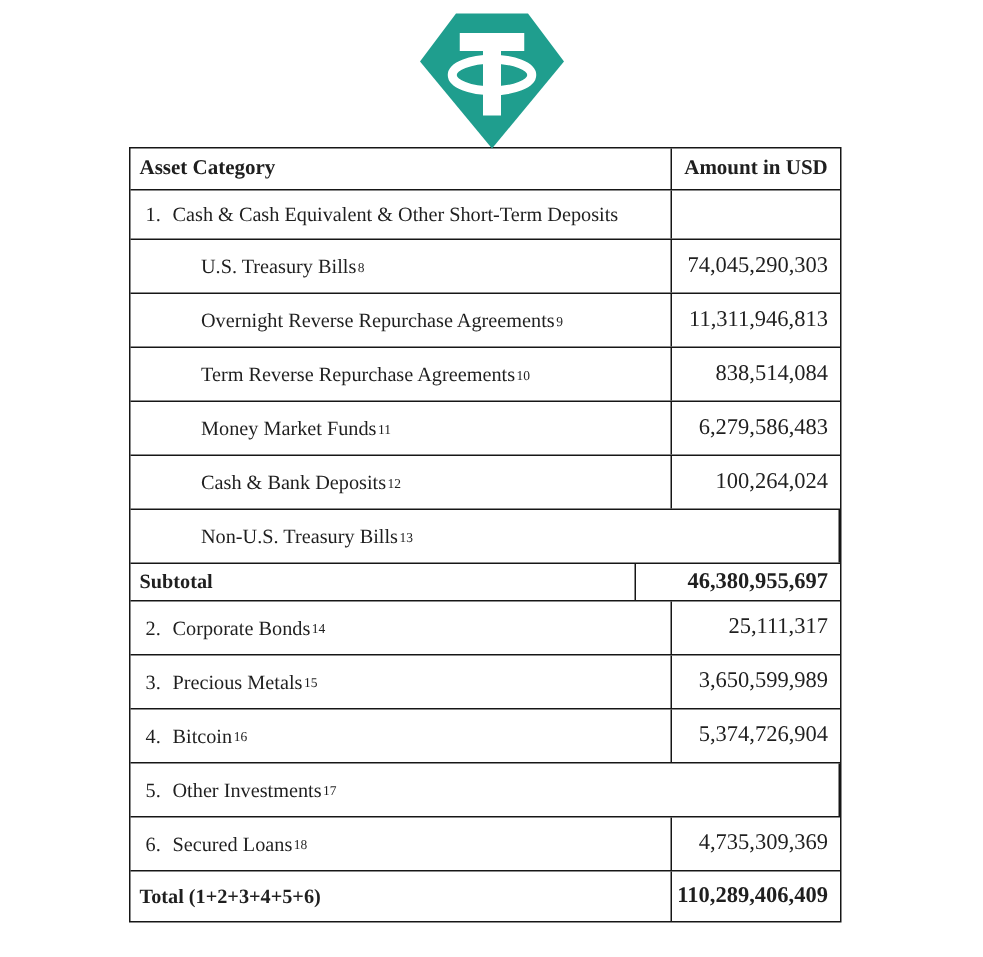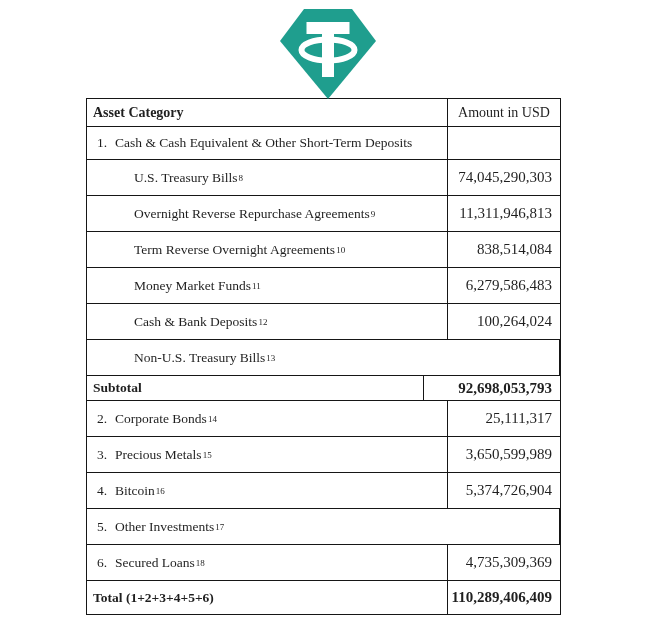--- a/index.html
+++ b/index.html
@@ -18,21 +18,21 @@
     border:1.4px solid #161616; background:#fff; z-index:1;
   }
   .row { display:flex; border-bottom:1.4px solid #161616; }
   .row:last-child { border-bottom:none; }
   .cell { display:flex; align-items:center; }
   .cell-label { flex:1; border-right:1.4px solid #161616; padding-left:6px; font-size:13.5px; }
   .cell-amount { width:112px; justify-content:flex-end; padding-right:8px; font-size:15px; }
 
   .row.header { height:28px; }
   .row.header .cell-label { font-weight:700; font-size:14px; }
-  .row.header .cell-amount { font-weight:400; font-size:14px; justify-content:center; padding-right:0; }
+  .row.header .cell-amount { font-weight:700; font-size:14px; justify-content:center; padding-right:0; }
 
   .row.category { height:36px; }
   .row.category.first { height:33px; }
   .row.sub { height:36px; }
   .row.subtotal { height:25px;gap:24px; }
   .row.total { height:33px; }
 
   .row.subtotal .cell-label, .row.subtotal .cell-amount,
   .row.total .cell-label, .row.total .cell-amount { font-weight:700; }
 
@@ -74,21 +74,21 @@
       </div>
       <div class="row sub">
         <div class="cell cell-label">
           <span>Overnight Reverse Repurchase Agreements</span>
           <sup>9</sup>
         </div>
         <div class="cell cell-amount">11,311,946,813</div>
       </div>
       <div class="row sub">
         <div class="cell cell-label">
-          <span>Term Reverse Overnight Agreements</span>
+          <span>Term Reverse Repurchase Agreements</span>
           <sup>10</sup>
         </div>
         <div class="cell cell-amount">838,514,084</div>
       </div>
       <div class="row sub">
         <div class="cell cell-label">
           <span>Money Market Funds</span>
           <sup>11</sup>
         </div>
         <div class="cell cell-amount">6,279,586,483</div>
@@ -103,21 +103,21 @@
       <div class="row sub">
         <div class="cell cell-label">
           <span>Non-U.S. Treasury Bills</span>
           <sup>13</sup>
         </div>
       </div>
       <div class="row subtotal">
         <div class="cell cell-label">
           <span>Subtotal</span>
         </div>
-        <div class="cell cell-amount">92,698,053,793</div>
+        <div class="cell cell-amount">46,380,955,697</div>
       </div>
       <div class="row category">
         <div class="cell cell-label">
           <span class="num">2.</span>
           <span>Corporate Bonds</span>
           <sup>14</sup>
         </div>
         <div class="cell cell-amount">25,111,317</div>
       </div>
       <div class="row category">

